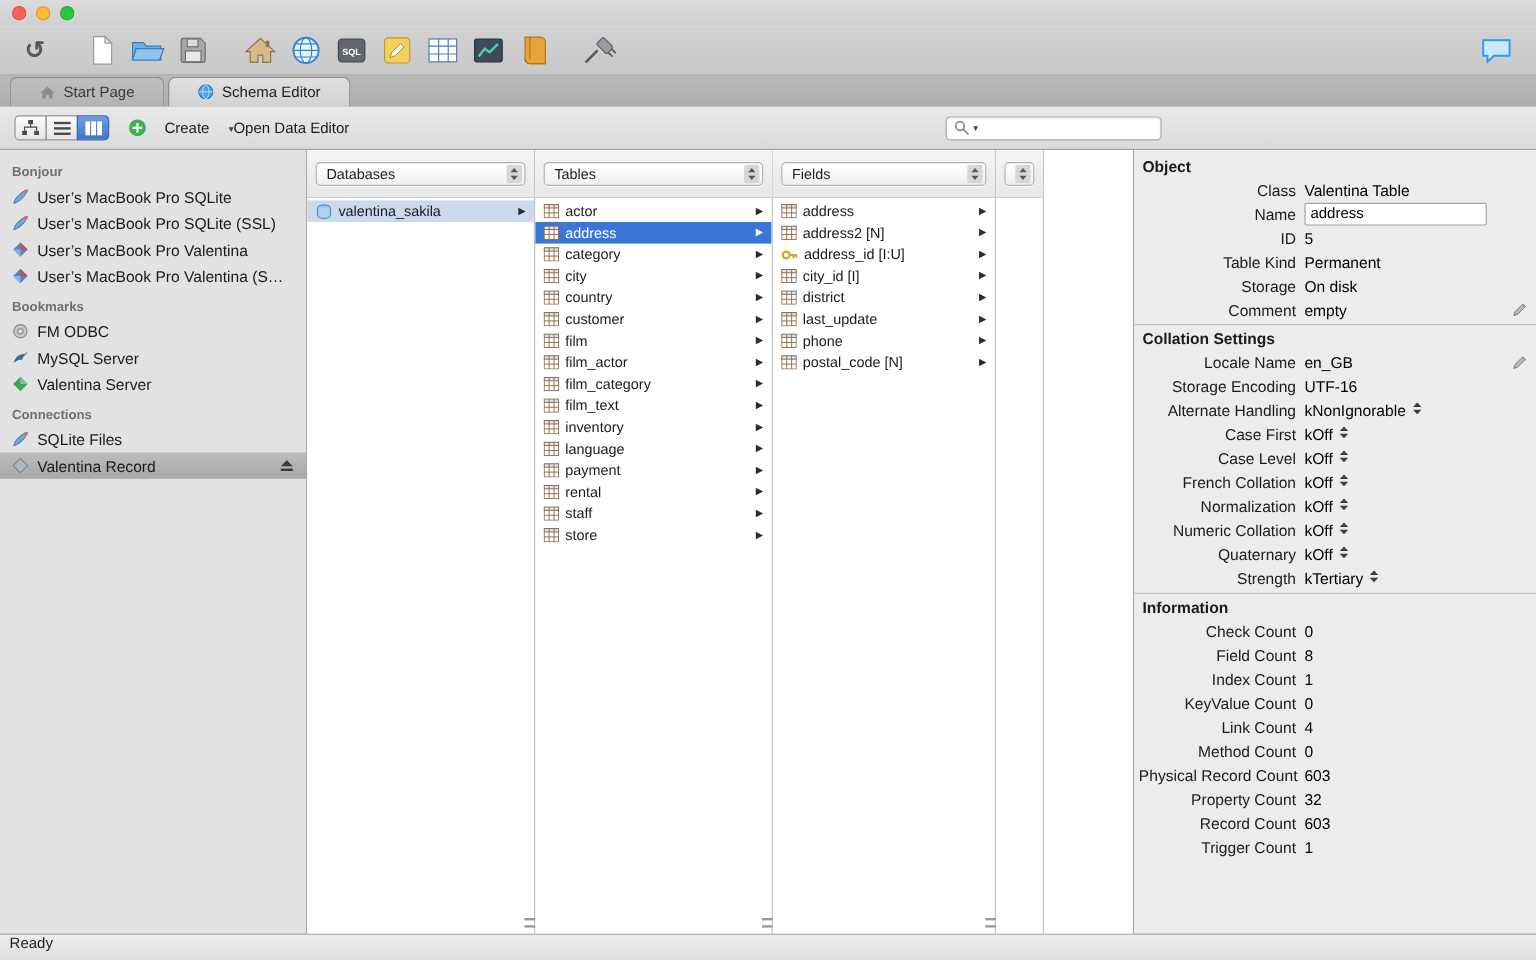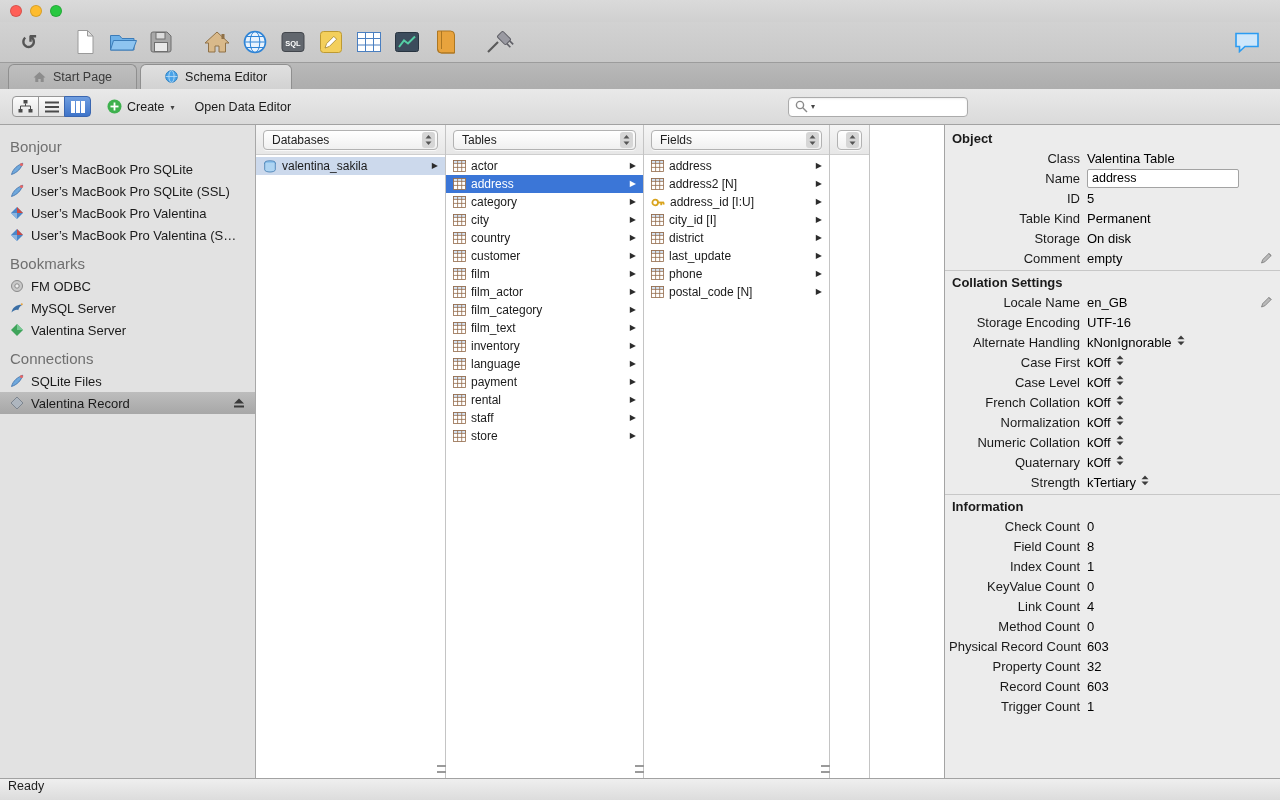--- a/index.html
+++ b/index.html
@@ -18,36 +18,36 @@
 .ic{display:inline-flex;align-items:center;justify-content:center;line-height:0}
 .tabbar{height:27px;background:linear-gradient(#b9b9b9,#adadad);border-top:1px solid #9c9c9c;display:flex;align-items:center;padding-left:8px;flex:none}
 .tab{height:25px;display:flex;align-items:center;gap:7px;padding:0 24px;border:1px solid #8f8f8f;border-bottom:none;border-radius:6px 6px 0 0;background:linear-gradient(#bfbfbf,#b2b2b2);color:#3a3a3a;margin-right:3px;font-size:12.5px}
 .tab.active{background:linear-gradient(#e0e0e0,#d2d2d2);color:#1a1a1a}
 .subtoolbar{height:36px;background:linear-gradient(#e9e9e9,#dadada);border-bottom:1px solid #a2a2a2;display:flex;align-items:center;padding:0 12px;flex:none}
 .seg{display:flex;margin-right:16px}
 .seg-btn{width:27px;height:21px;display:flex;align-items:center;justify-content:center;border:1px solid #979797;background:linear-gradient(#fcfcfc,#e4e4e4);margin-left:-1px}
 .seg-btn:first-child{border-radius:4px 0 0 4px;margin-left:0}
 .seg-btn:last-child{border-radius:0 4px 4px 0}
 .seg-btn.active{background:linear-gradient(#6f9ee0,#3f74c9);border-color:#3a66b0}
-.create-btn{display:flex;align-items:center;gap:5px;margin-right:20px;font-size:12.5px}
+.create-btn{display:flex;align-items:center;gap:15px;font-size:12.5px}
 .caret{font-size:8px;color:#444;margin-left:1px;align-self:flex-end;padding-bottom:2px}
 .ode-btn{font-size:12.5px}
 .search{margin-left:auto;margin-right:300px;width:180px;height:20px;border:1px solid #ababab;border-radius:4px;background:#fff;display:flex;align-items:center;padding:0 6px;gap:2px;box-shadow:inset 0 1px 2px rgba(0,0,0,.08)}
 .search .caret{align-self:center;padding:0}
 .main{flex:1;display:flex;min-height:0}
 .sidebar{width:256px;flex:none;background:#e2e2e2;border-right:1px solid #a8a8a8;padding-top:4px;overflow:hidden}
-.sb-title{color:#6f6f6f;font-weight:normal;font-size:15px;padding:9px 10px 3px}
+.sb-title{color:#6f6f6f;font-weight:bold;font-size:11px;padding:9px 10px 3px}
 .sb-item{height:22px;display:flex;align-items:center;gap:7px;padding:0 10px;font-size:13px;white-space:nowrap}
 .sb-item.selected{background:linear-gradient(#bdbdbd,#a7a7a7)}
 .sb-eject{margin-left:auto}
 .browser{flex:1;display:flex;background:#fff;position:relative;min-width:0}
 .bcol{display:flex;flex-direction:column;border-right:1px solid #c4c4c4;flex:none;min-width:0}
 .bcol:last-child{flex:1;border-right:none}
 .bcol-0{width:190px}.bcol-1{width:198px}.bcol-2{width:186px}
-.bcol-header{height:30px;background:linear-gradient(#f5f5f5,#e7e7e7);border-bottom:1px solid #cecece;display:flex;align-items:center;padding:0 7px;flex:none}
+.bcol-header{height:40px;background:linear-gradient(#f5f5f5,#e7e7e7);border-bottom:1px solid #cecece;display:flex;align-items:center;padding:0 7px;flex:none}
 .popup{flex:1;height:20px;border:1px solid #b2b2b2;border-radius:4px;background:linear-gradient(#ffffff,#f0f0f0);display:flex;align-items:center;padding:0 2px 0 8px;box-shadow:0 1px 0 rgba(255,255,255,.7)}
 .popup-label{flex:1;font-size:12px;color:#222;white-space:nowrap;overflow:hidden}
 .blist{flex:1;overflow:hidden;padding-top:2px}
 .brow{height:18px;display:flex;align-items:center;gap:5px;padding:0 7px;font-size:12px;white-space:nowrap}
 .arrow{margin-left:auto;font-size:8px;color:#2c2c2c;line-height:1}
 .brow.sel-active{background:var(--sel,#3b76d7);color:#fff}
 .brow.sel-active .arrow{color:#fff}
 .brow.sel-inactive{background:var(--sel-inactive,#ccd9ec)}
 .grip{position:absolute;bottom:5px;width:9px;height:8px;border-top:2px solid #9a9a9a;border-bottom:2px solid #9a9a9a}
 .inspector{width:336px;flex:none;background:#ececec;border-left:1px solid #a4a4a4;overflow:hidden;font-size:13px;padding-top:2px}

